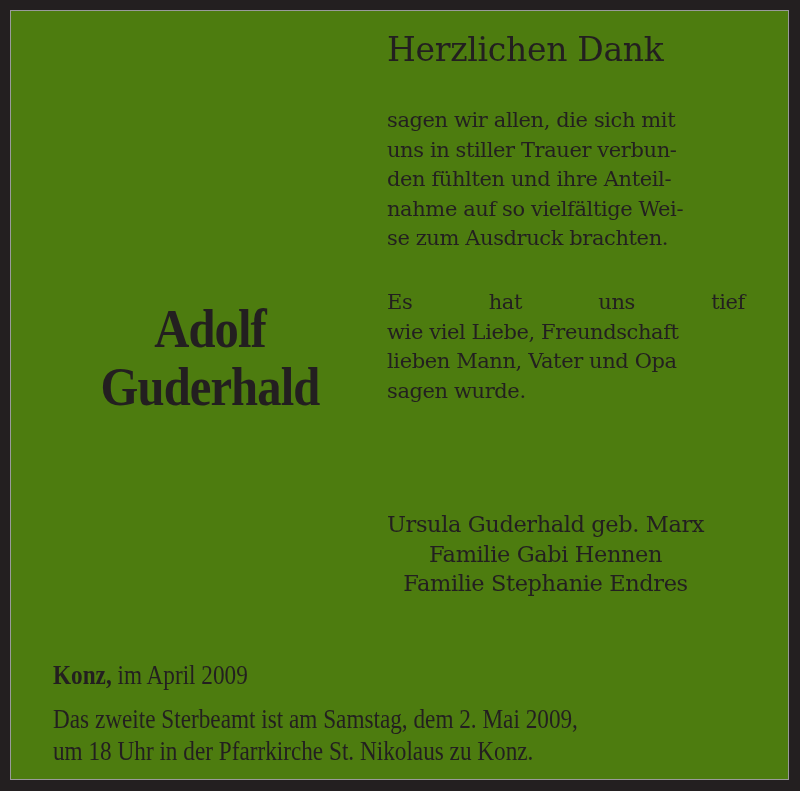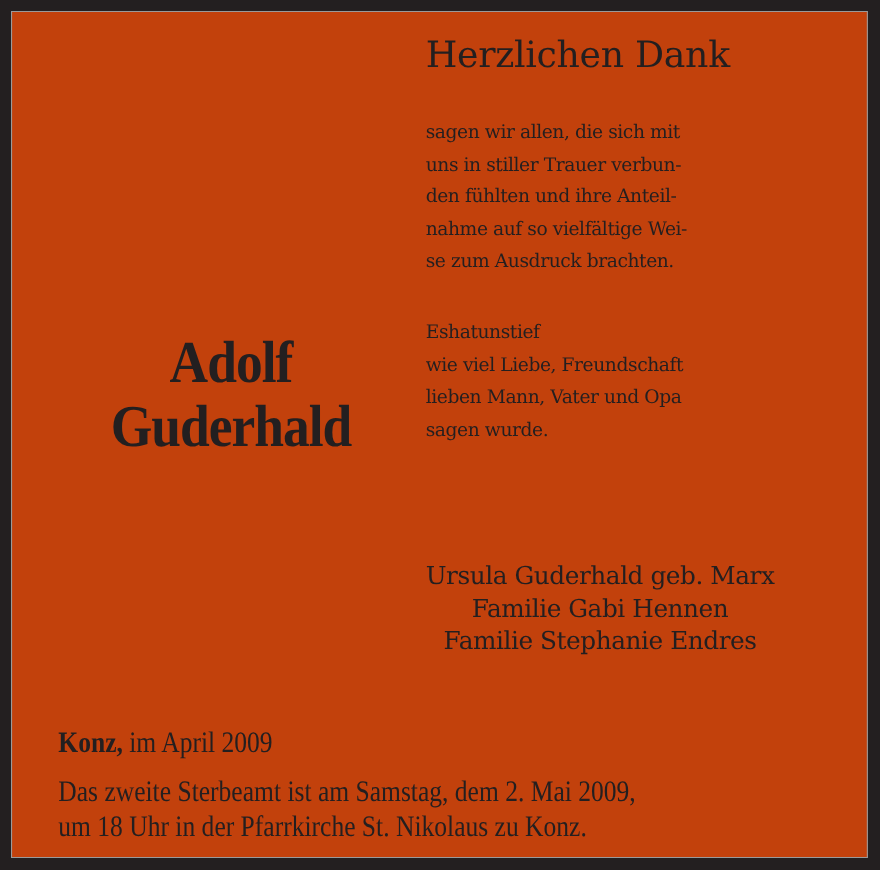--- a/index.html
+++ b/index.html
@@ -1,22 +1,22 @@
 <!DOCTYPE html>
 <html><head>
   <meta charset="utf-8">
   <style>
     html, body { margin: 0; padding: 0; }
     body { width: 800px; height: 791px; background: #231f20; position: relative; overflow: hidden; }
-    .frame { position: absolute; left: 10px; top: 10px; width: 779px; height: 770px; background: #c2410c; box-shadow: inset 0 0 0 1px #9a9a9a; }
+    .frame { position: absolute; left: 10px; top: 10px; width: 779px; height: 770px; background: #4d7c0f; box-shadow: inset 0 0 0 1px #9a9a9a; }
     .serif { font-family: "DejaVu Serif", "Liberation Serif", serif; color: #231f20; }
     .title { position: absolute; left: 377px; top: 20px; font-size: 33px; white-space: nowrap; letter-spacing: -0.3px; }
-    .para { position: absolute; left: 377px; width: 358px; font-size: 17px; line-height: 29.5px; letter-spacing: -0.4px; }
+    .para { position: absolute; left: 377px; width: 358px; font-size: 21px; line-height: 29.5px; letter-spacing: -0.4px; }
     .para .line { display: block; white-space: nowrap; }
-    .para .justify { display: flex; }
+    .para .justify { display: flex; justify-content: space-between; }
     .p1 { top: 96px; }
     .p2 { top: 278px; }
     .signers { position: absolute; left: 377px; top: 500px; font-size: 22.5px; line-height: 29.5px; letter-spacing: -0.4px; text-align: center; }
     .signers .line { display: block; white-space: nowrap; }
     .name { position: absolute; left: 40px; top: 290px; width: 320px; text-align: center; font-family: "Liberation Serif", "DejaVu Serif", serif; font-weight: bold; font-size: 54px; line-height: 58px; color: #231f20; letter-spacing: -1px; transform: scaleX(0.9); transform-origin: center; }
     .name .line { display: block; }
     .footer { position: absolute; left: 43px; font-family: "Liberation Serif", serif; color: #231f20; font-size: 27px; white-space: nowrap; transform: scaleX(0.86); transform-origin: left center; }
     .f-place { top: 650px; }
     .f-place b { font-weight: bold; }
     .f-1 { top: 694px; }

